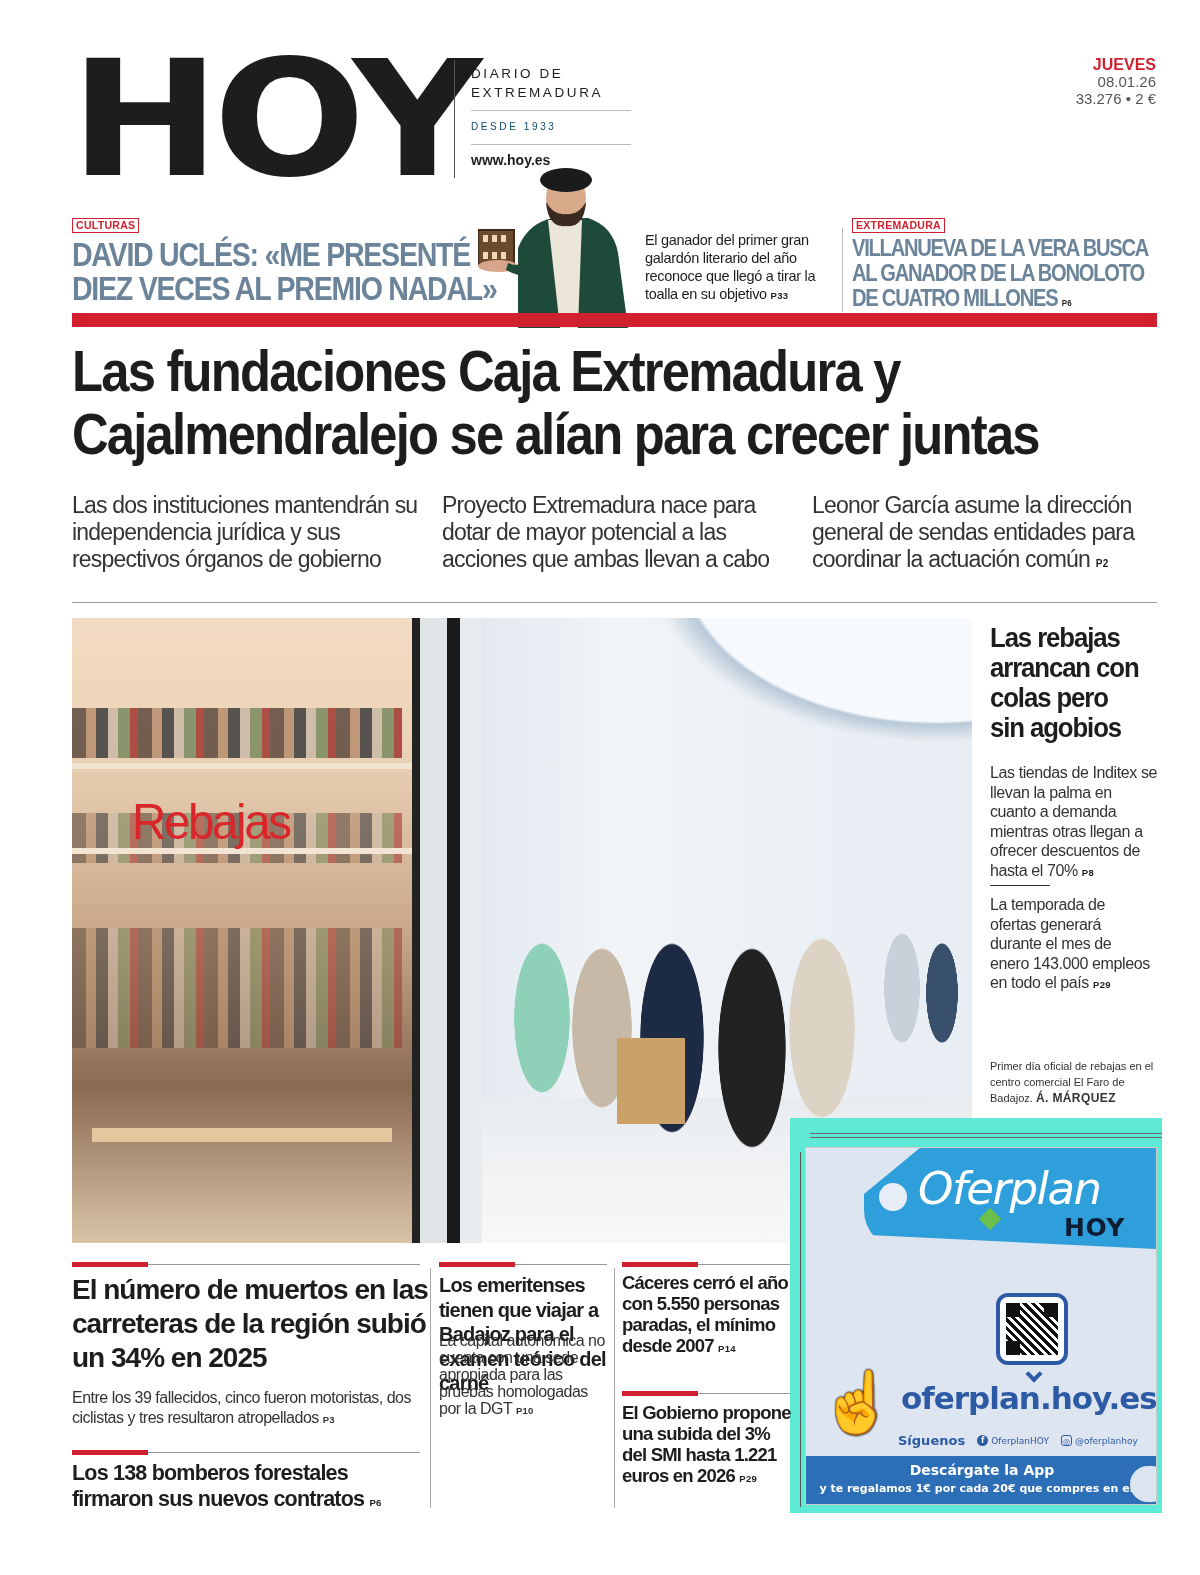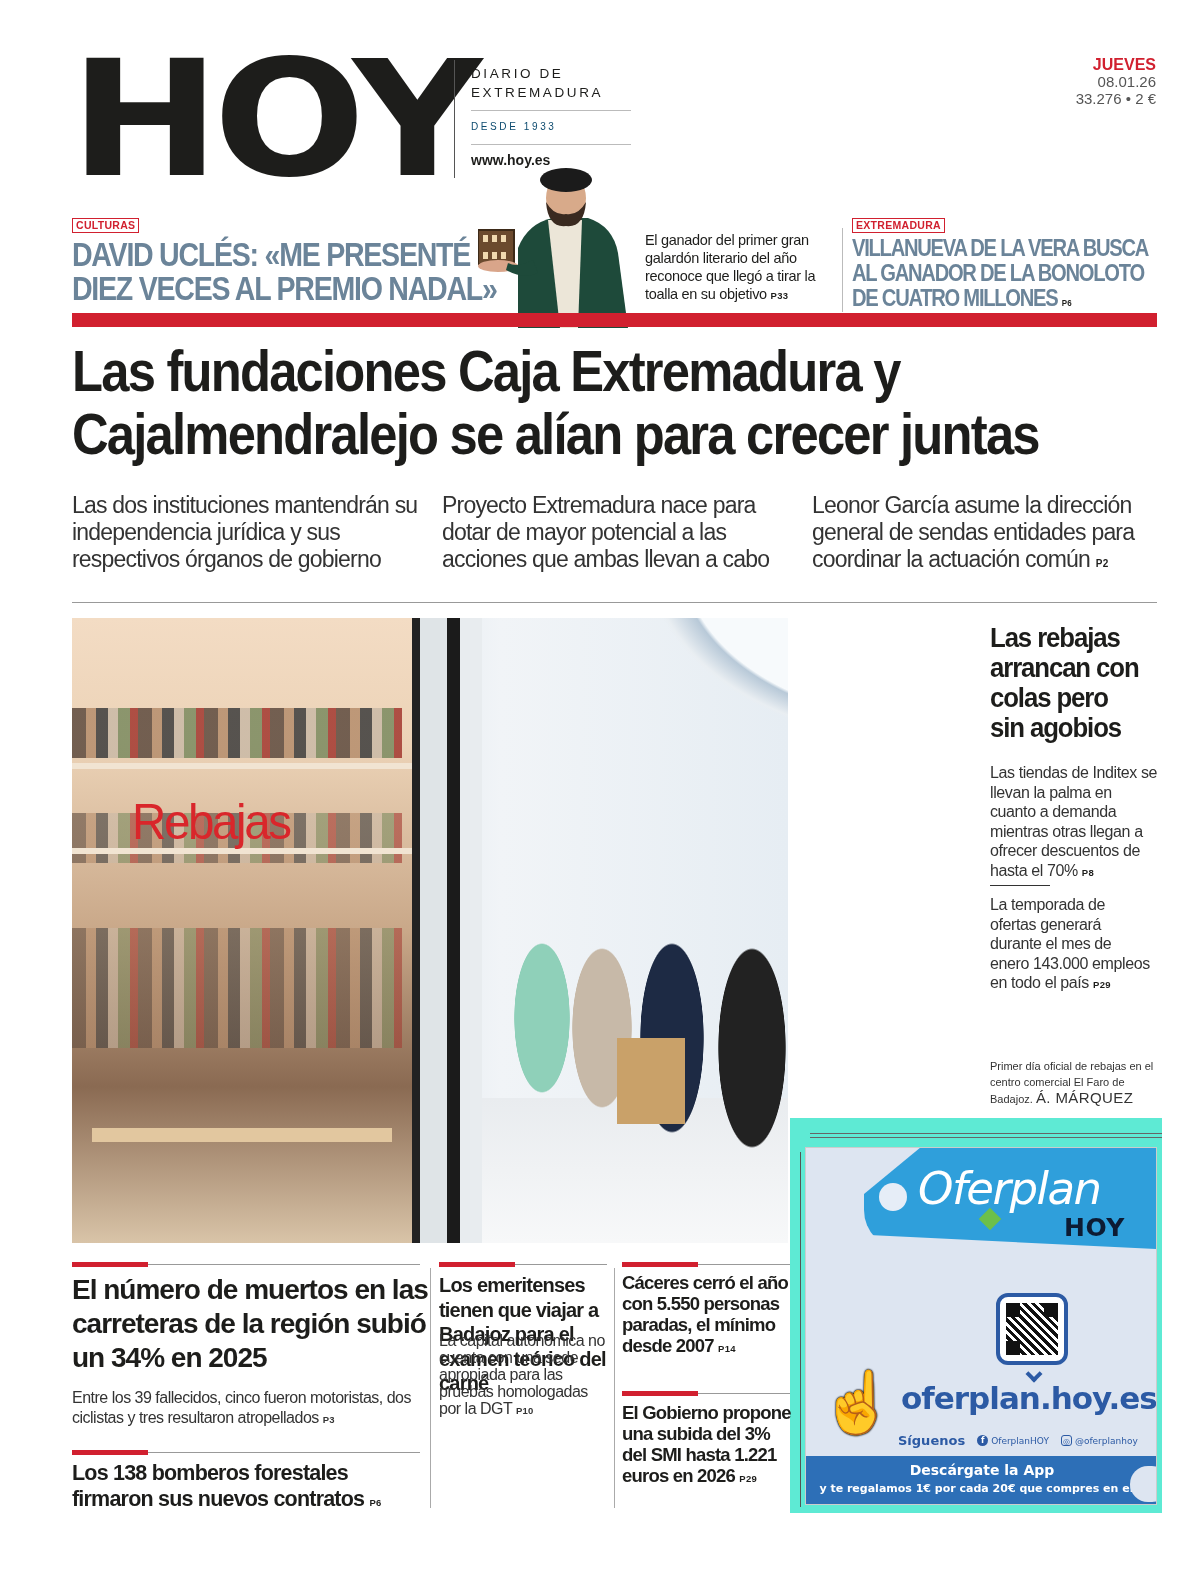--- a/index.html
+++ b/index.html
@@ -33,21 +33,21 @@
   .red-bar { left: 72px; top: 313px; width: 1085px; height: 14px; background: #d1202f; }
 
   
   .main-head { left: 72px; top: 340px; width: 1090px; font-weight: bold; font-size: 57px; line-height: 63px; letter-spacing: -2px; color: #1d1d1b; transform: scaleX(0.89); transform-origin: left; white-space: nowrap; }
   .subdecks { left: 72px; top: 492px; width: 1090px; display: flex; gap: 22px; }
   .subdeck { width: 348px; font-size: 23px; line-height: 27px; color: #333; letter-spacing: -0.8px; font-weight: normal; }
   .subdeck .pref { font-size: 10px; color: #1d1d1b; }
   .hrule { left: 72px; top: 602px; width: 1085px; height: 1px; background: #999; }
 
   
-  .photo { left: 72px; top: 618px; width: 716px; height: 625px; overflow: hidden; background: linear-gradient(90deg, #e9d7c4 0%, #e4cdb4 38%, #2b2b2b 38.3%, #3a3a3a 40%, #dde6ee 41%, #f1f4f7 60%, #e6edf3 100%); }
+  .photo { left: 72px; top: 618px; width: 900px; height: 625px; overflow: hidden; background: linear-gradient(90deg, #e9d7c4 0%, #e4cdb4 38%, #2b2b2b 38.3%, #3a3a3a 40%, #dde6ee 41%, #f1f4f7 60%, #e6edf3 100%); }
   .photo .store { position: absolute; left: 0; top: 0; width: 340px; height: 625px; background: linear-gradient(180deg, #f3dcc4 0%, #ecd3b7 20%, #c9a889 50%, #8a6a52 75%, #d9c4a8 100%); }
   .photo .shelf { position: absolute; left: 0; width: 340px; height: 6px; background: #f1e4d2; }
   .photo .bags { position: absolute; left: 0; width: 330px; height: 50px; background: repeating-linear-gradient(90deg, #5d4a3e 0 14px, #b58d6c 14px 24px, #3c3c3c 24px 36px, #c9b9a6 36px 46px, #7a8a5f 46px 58px, #a2372f 58px 66px); opacity: .85; }
   .photo .rebajas { position: absolute; left: 60px; top: 175px; font-size: 50px; color: #d9262b; letter-spacing: -2.5px; font-family: "Liberation Sans", sans-serif; transform: scaleX(0.95); transform-origin: left; }
   .photo .frame { position: absolute; left: 340px; top: 0; width: 70px; height: 625px; background: linear-gradient(90deg, #222 0 8px, #dfe4e7 8px 35px, #1b1b1b 35px 48px, #e8ecef 48px 70px); }
   .photo .ceiling { position: absolute; left: 540px; top: 0; width: 360px; height: 150px; background: radial-gradient(ellipse at 90% -40%, #f7fafc 0 55%, #b8c9d8 56%, #e9eef2 62%, transparent 63%); }
   .photo .floor { position: absolute; left: 410px; top: 480px; width: 490px; height: 145px; background: linear-gradient(180deg, #e9ecef, #f7f8f9); }
   .photo .crowd { position: absolute; left: 410px; top: 250px; width: 490px; height: 300px; background:
       radial-gradient(ellipse 30px 80px at 120px 160px, #c7b9a8 98%, transparent 100%),
       radial-gradient(ellipse 32px 95px at 190px 170px, #1d2a44 98%, transparent 100%),
@@ -57,21 +57,21 @@
       radial-gradient(ellipse 18px 55px at 420px 120px, #c8d1da 98%, transparent 100%),
       radial-gradient(ellipse 16px 50px at 460px 125px, #39506d 98%, transparent 100%); }
   .photo .bag { position: absolute; left: 545px; top: 420px; width: 68px; height: 86px; background: #c9a169; }
 
   
   .side-head { left: 990px; top: 623px; width: 175px; font-weight: bold; font-size: 28px; line-height: 30px; letter-spacing: -1.2px; color: #1d1d1b; transform: scaleX(0.92); transform-origin: left; white-space: nowrap; }
   .side-text { left: 990px; width: 170px; font-size: 16px; line-height: 19.5px; color: #333; letter-spacing: -0.4px; }
   .side-text .pref { font-size: 9.5px; color: #1d1d1b; }
   .side-div { left: 990px; top: 885px; width: 60px; height: 1px; background: #333; }
   .caption { left: 990px; top: 1058px; width: 170px; font-size: 11px; line-height: 16px; color: #333; }
-  .caption .credit { font-weight: normal; font-size: 15px; letter-spacing: 0.4px; }
+  .caption .credit { font-weight: bold; font-size: 12px; letter-spacing: 0.4px; }
 
   
   .ad-wrap { left: 790px; top: 1118px; width: 372px; height: 395px; background: #5eead4; }
   .ad-lines { position: absolute; left: 20px; top: 15px; width: 352px; height: 5px; border-top: 1px solid #666; border-bottom: 1px solid #666; }
   .ad-vline { position: absolute; left: 10px; top: 34px; width: 1px; height: 355px; background: #555; }
   .ad { position: absolute; left: 15px; top: 29px; width: 352px; height: 358px; background: #dde5f1; overflow: hidden; border: 1px solid #ccc; }
   .ad .tagshape { position: absolute; left: 58px; top: 0; width: 310px; height: 102px; background: #2f9fdb; border-bottom-left-radius: 40px; border-top-left-radius: 0; clip-path: polygon(18% 0, 100% 0, 100% 100%, 0 85%, 0 45%); }
   .ad .hole { position: absolute; left: 73px; top: 35px; width: 28px; height: 28px; border-radius: 50%; background: #e6edf7; }
   .ad .brand { position: absolute; left: 112px; top: 14px; font-size: 45px; font-style: italic; color: #fff; letter-spacing: -1.5px; font-family: "DejaVu Sans", sans-serif; }
   .ad .brand-hoy { position: absolute; left: 258px; top: 65px; font-size: 25px; font-weight: bold; color: #0d1b33; font-family: "DejaVu Sans", sans-serif; letter-spacing: 0.5px; }

